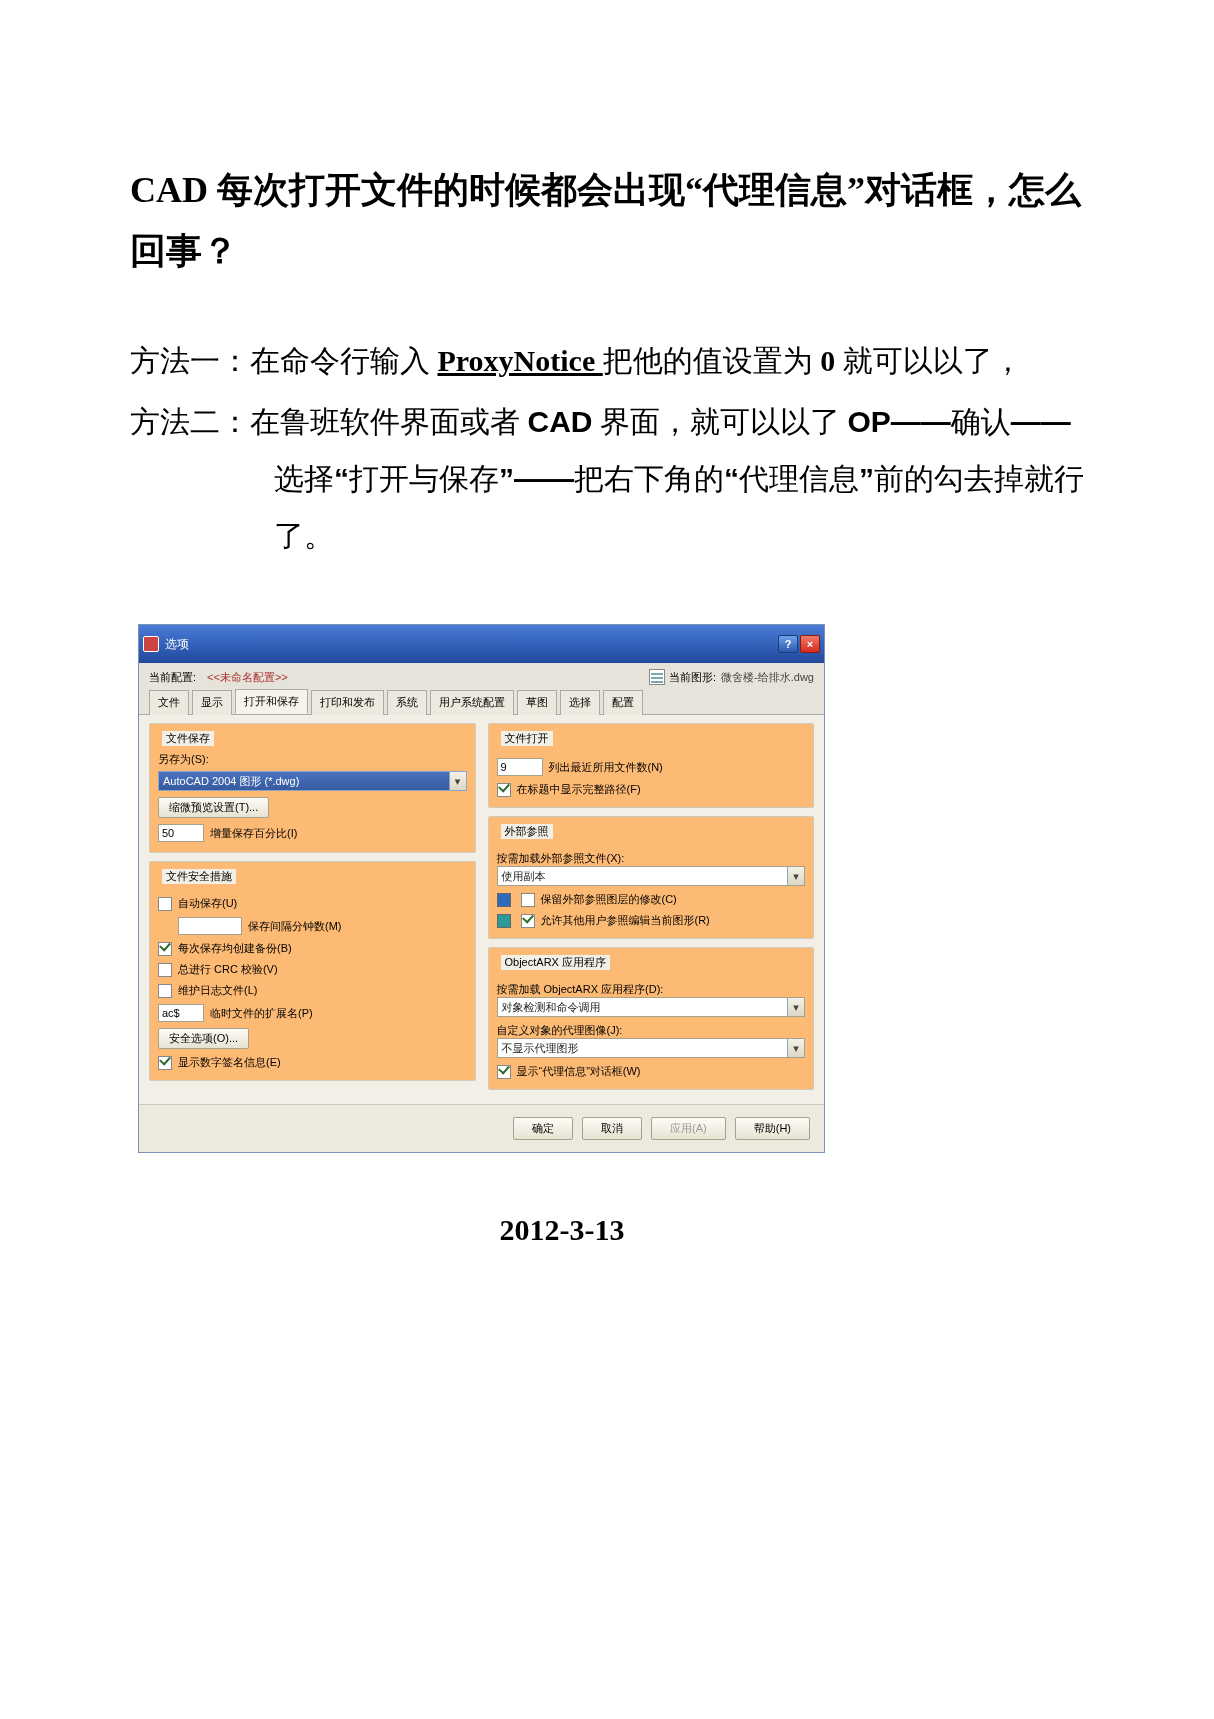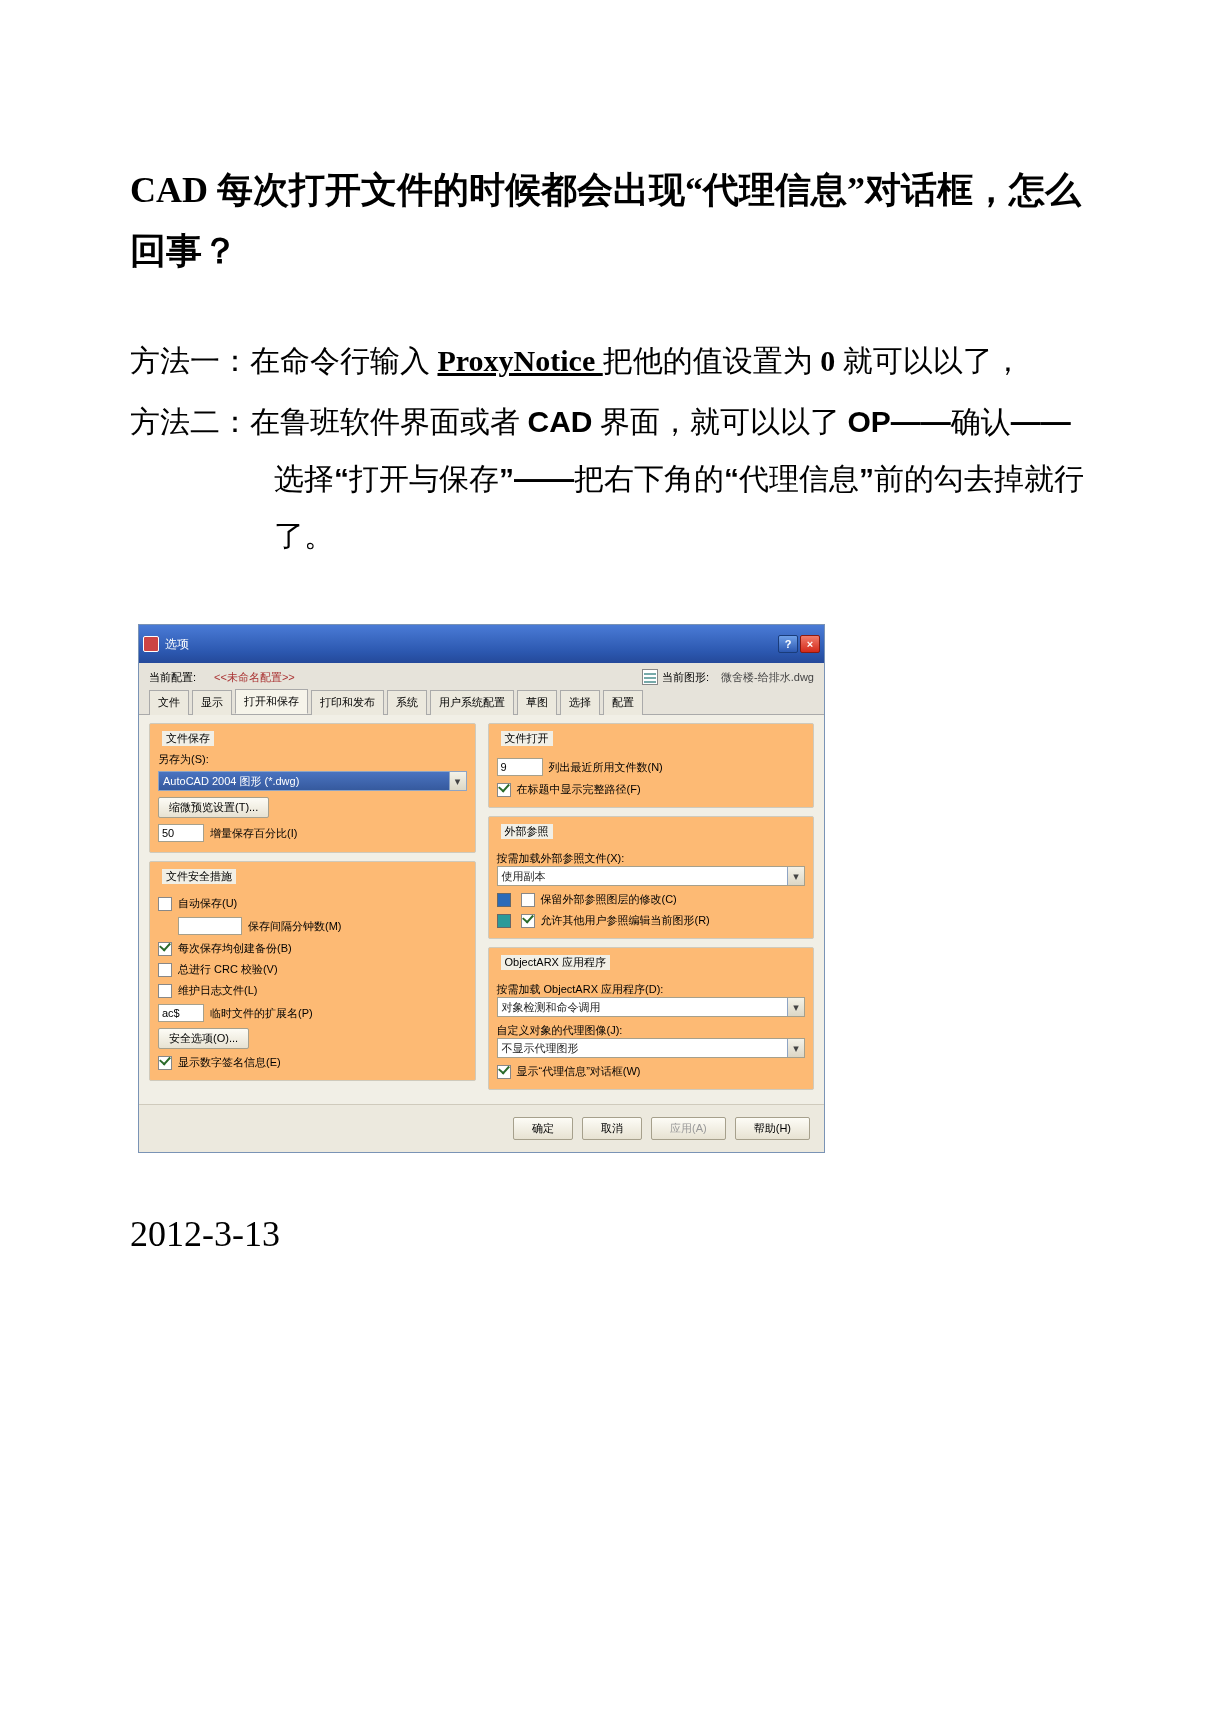--- a/index.html
+++ b/index.html
@@ -29,24 +29,25 @@
   }
   .bold { font-weight: bold; }
   .under { text-decoration: underline; }
   .ss { font-family: "Microsoft YaHei","SimHei",sans-serif; font-weight: bold; }
   .screenshot-wrap {
     margin-top: 60px;
     margin-left: 8px;
     margin-bottom: 60px;
   }
   .date {
-    font-size: 36px;
-    text-align: left;
+    font-size: 30px;
+    text-align: center;
     padding-right: 90px;
     font-family: "Times New Roman","SimSun",serif;
+    font-weight: bold;
   }
 
   
   .dlg {
     width: 685px;
     background: #e6e3da;
     border: 1px solid #7a93b5;
     font-family: "SimSun","Microsoft YaHei", sans-serif;
     font-size: 11px;
     color: #000;
@@ -74,21 +75,21 @@
     color:#fff;
     display:flex;align-items:center;justify-content:center;
     font-family: Arial,sans-serif;
     font-size:11px;
     font-weight:bold;
   }
   .tbtn.close { background: linear-gradient(180deg,#f07b6a,#d42a1a); border-color:#8a1a10; }
   .toprow {
     display:flex; align-items:center;
     padding: 6px 10px 4px 10px;
-    gap: 12px;
+    gap: 5px;
   }
   .toprow .lbl { font-size:11px; }
   .toprow .cfg {
     color:#aa3333; flex:1; padding-left:6px;
   }
   .toprow .flabel { display:flex;align-items:center; }
   .toprow .fldg { color:#444; }
   .ficon {
     width:14px;height:14px; background:#fff;border:1px solid #888; margin-right:4px;
     display:inline-block; position:relative;

